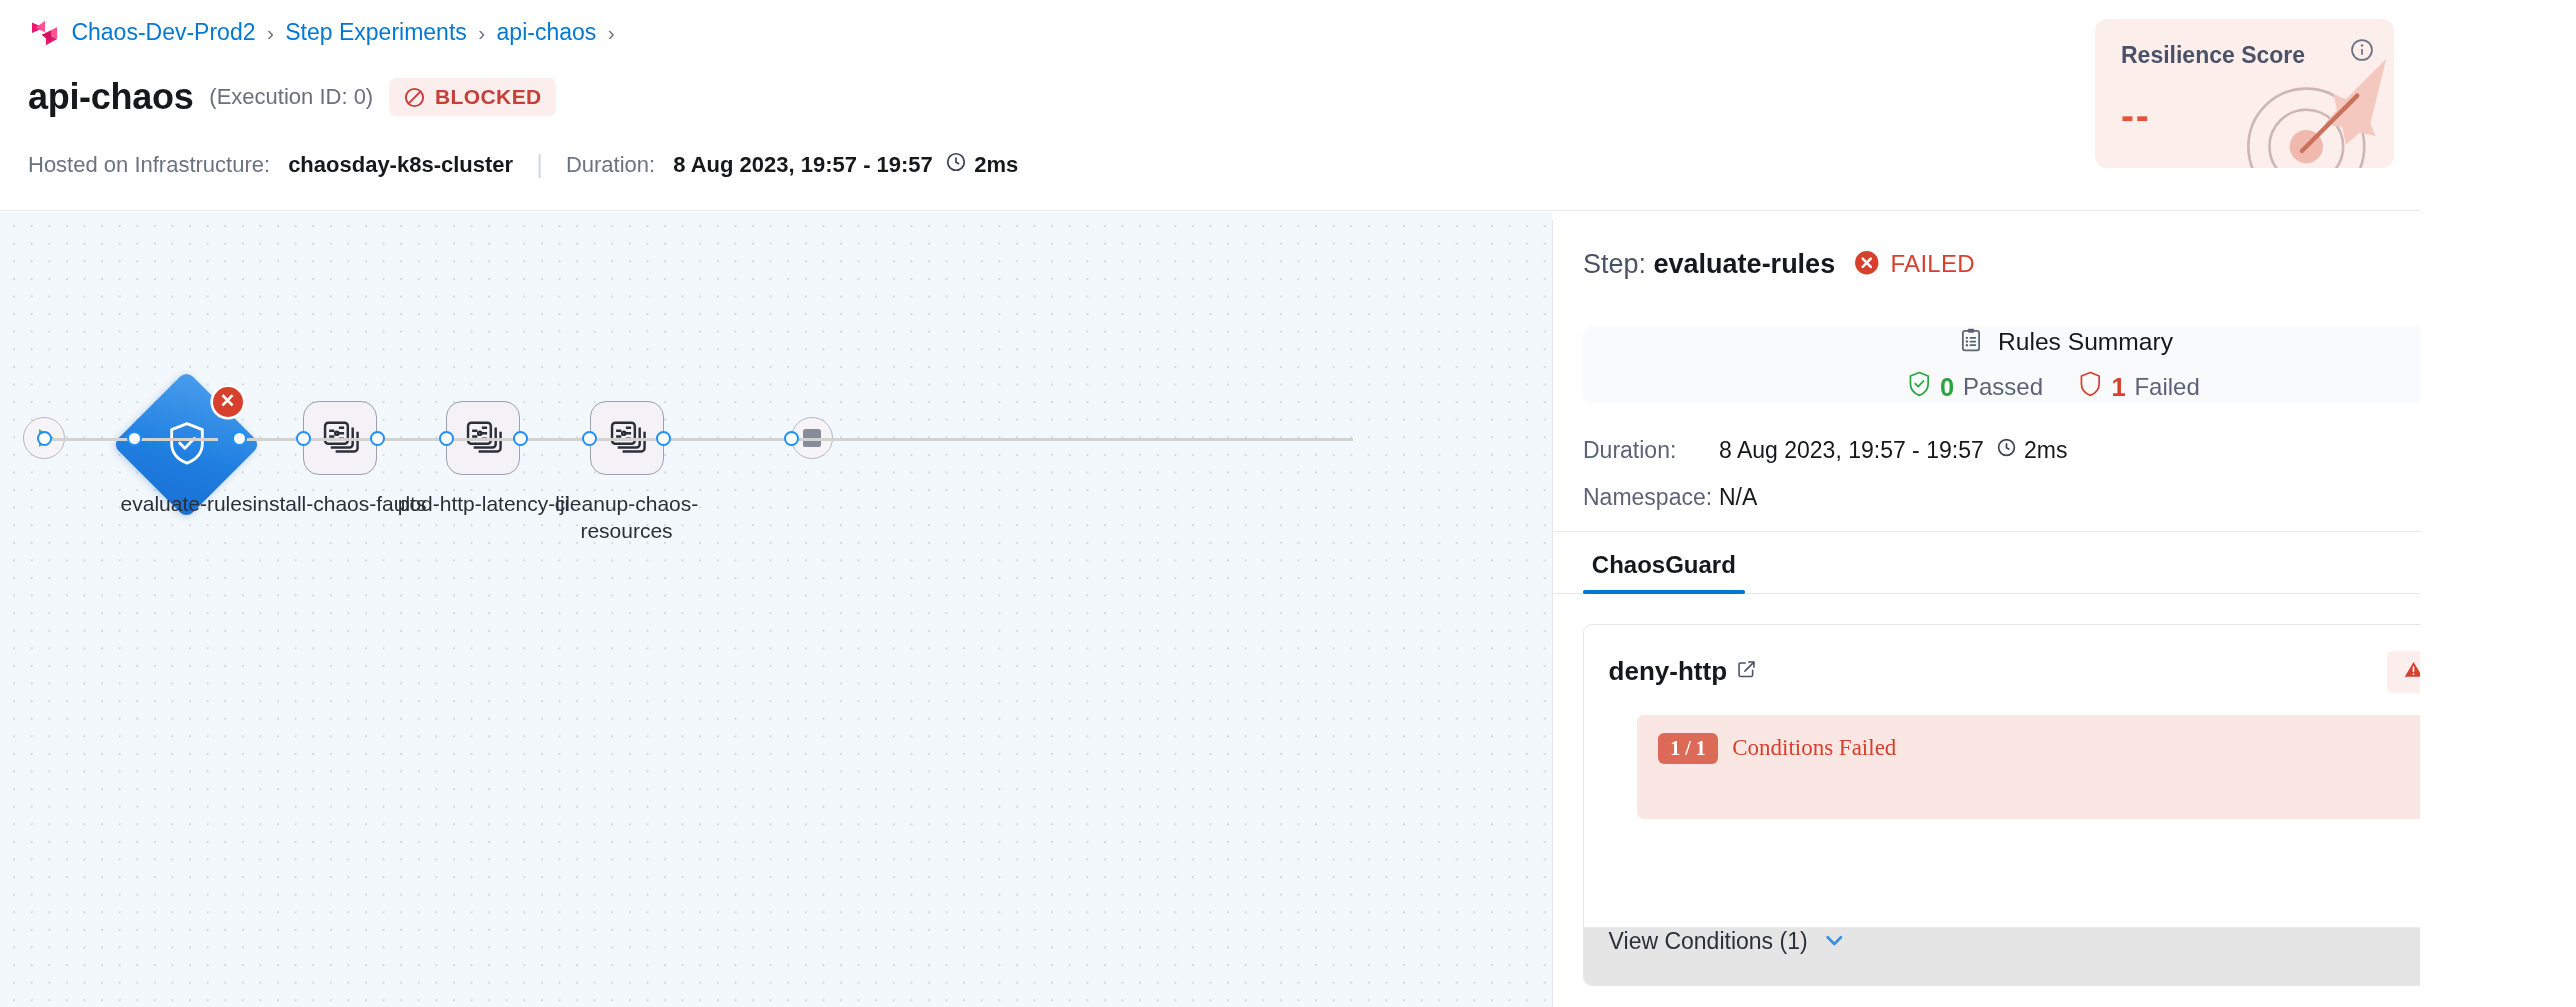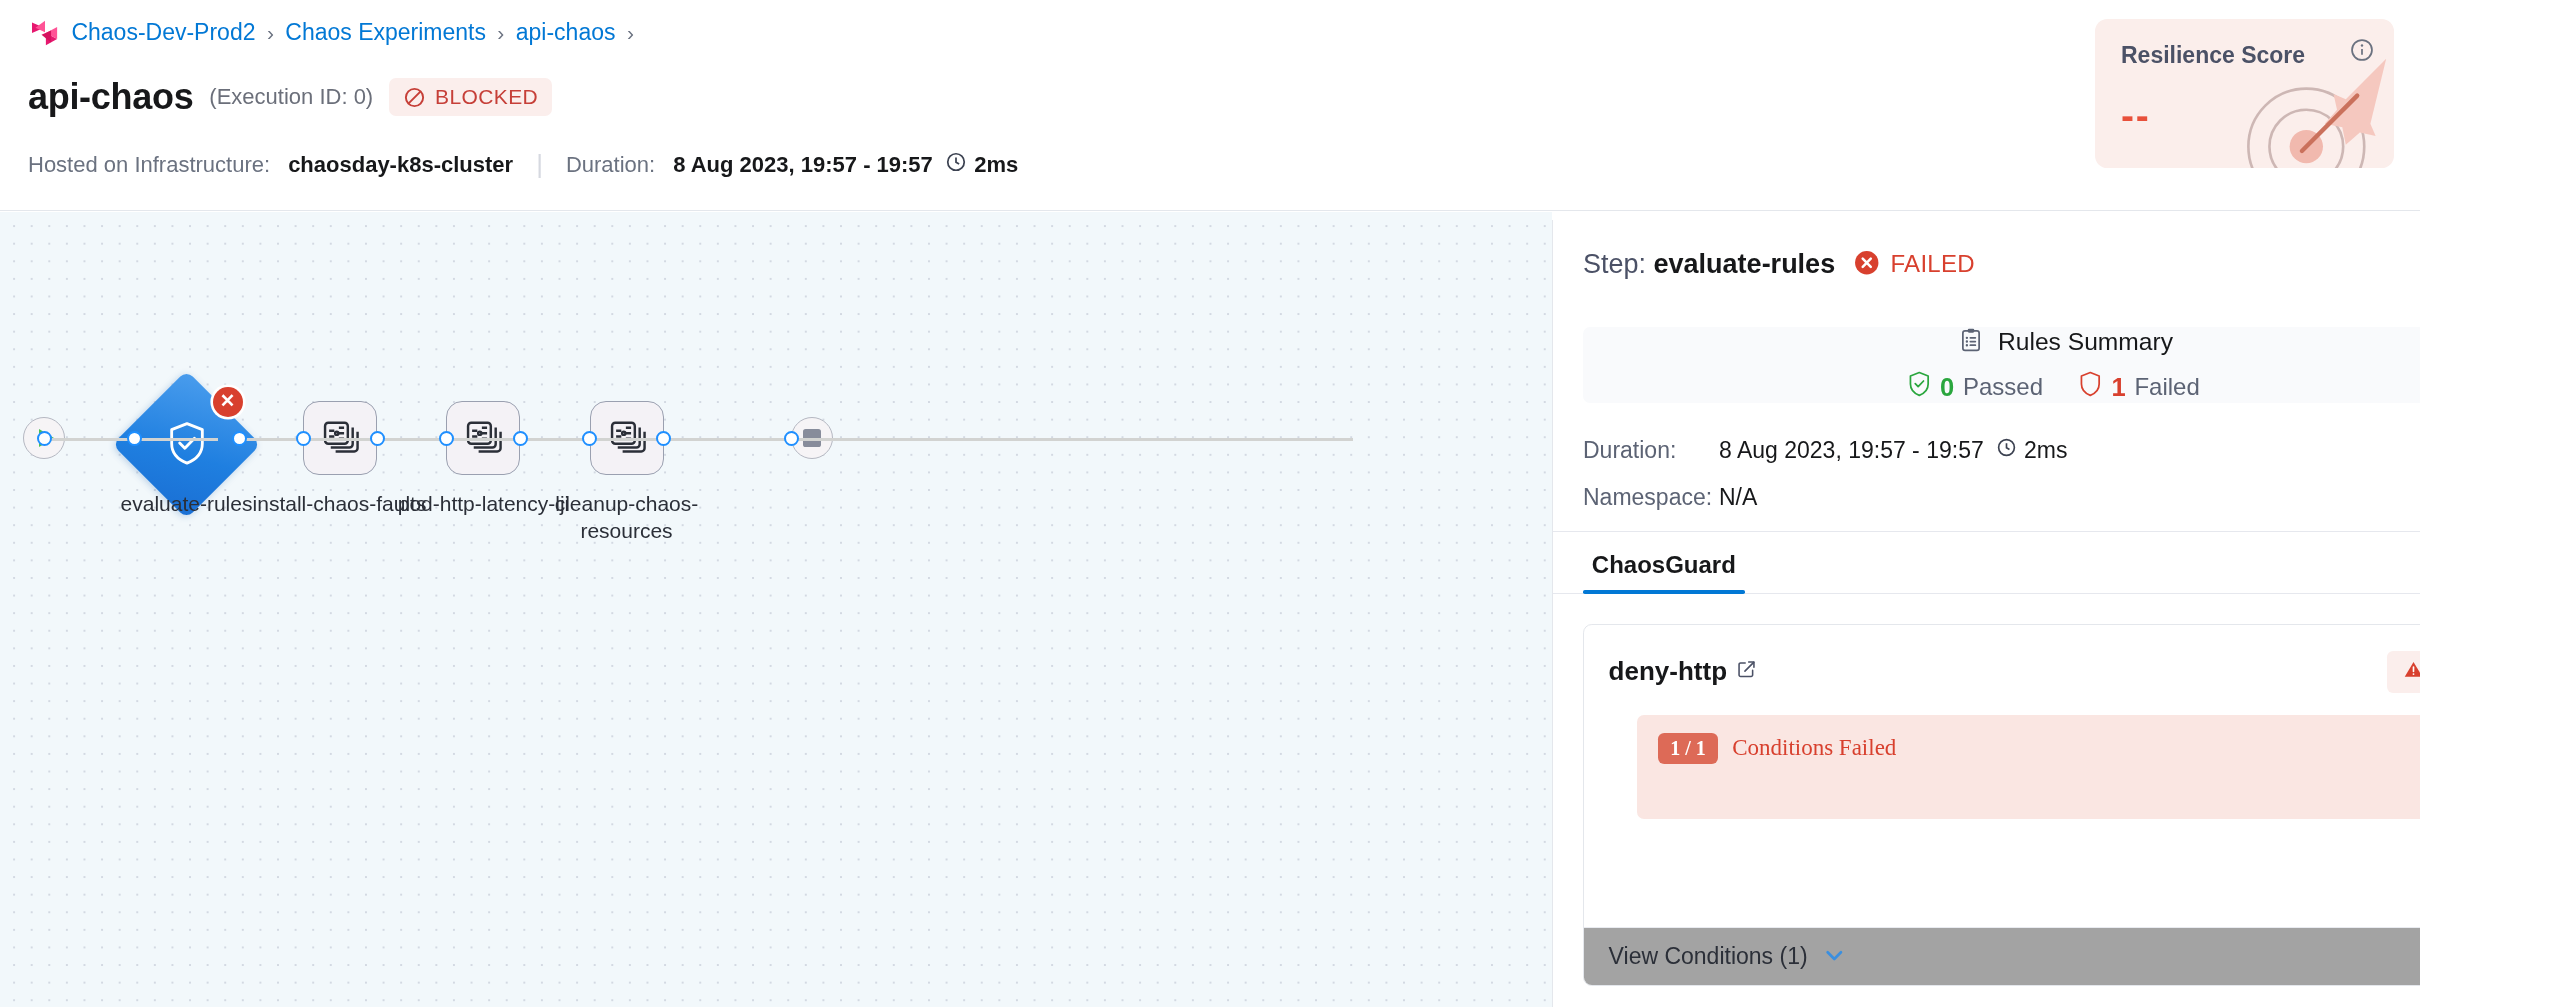--- a/index.html
+++ b/index.html
@@ -28,21 +28,21 @@
 
   .title-row {
     position:absolute; left:28px; top:76px;
     display:flex; align-items:center; gap:16px;
   }
   .page-title { font-size:36px; font-weight:bold; color:#17181a; letter-spacing:-0.3px; }
   .exec-id { font-size:22px; color:#6b6f7a; }
   .badge-blocked {
     display:flex; align-items:center; gap:8.8px;
     background:#fbeeec; color:#c63f38; border-radius:7px;
-    padding:7px 14px; font-size:21px; font-weight:normal; letter-spacing:0.4px;
+    padding:7px 14px; font-size:21px; font-weight:bold; letter-spacing:0.4px;
   }
   .badge-blocked svg { display:block; }
 
   .meta-row {
     position:absolute; left:28px; top:149px;
     display:flex; align-items:center; font-size:22px; color:#4a5161;
   }
   .meta-label { color:#6b7280; }
   .meta-value { color:#17181a; font-weight:bold; margin-left:18px; }
   .meta-divider { color:#d6d9e0; margin:0 23px; font-size:26px; }
@@ -191,22 +191,22 @@
   .cond-top { display:flex; align-items:center; gap:14px;font-family:Liberation Serif, serif; }
   .cond-chip {
     background:#dd6a57; color:#fff; font-size:20px; font-weight:bold;
     border-radius:6.2px; padding:4.4px 12.3px; line-height:1.15;
   }
   .cond-title { color:#d8402e; font-size:23px; }
   .cond-desc { color:#17181a; font-size:23px; margin-top:12.3px; }
 
   .view-cond {
     position:absolute; left:0; bottom:0; width:100%; height:58px;
-    background:#a3a3a3; border-top:0.9px solid #e9ebf0;
-    display:flex; align-items:center; gap:14px; padding-left:24.6px; cursor:pointer;
+    background:#e5e5e5; border-top:0.9px solid #e9ebf0;
+    display:flex; align-items:flex-start; gap:14px; padding-left:24.6px; cursor:pointer;
   }
   .view-cond-t { font-size:23px; color:#2b2f38; }
 </style>
 </head>
 <body>
 
 <div class="app">
 
   <div class="header">
 
@@ -215,21 +215,21 @@
         <svg class="bc-logo" viewBox="0 0 34 30">
           <path d="M2 3 L16 9 L2 15 Z" fill="#e6186f"></path>
           <path d="M17 1 L17 14 L6 9 Z" fill="#ff5396"></path>
           <path d="M18 15 L18 29 L31 22 Z" fill="#e6186f"></path>
           <path d="M31 8 L18 15 L31 22 Z" fill="#ff5396"></path>
           <path d="M13 17 L24 12 L24 26 Z" fill="#d6125f"></path>
         </svg>
       </span>
       <span class="bc-link">Chaos-Dev-Prod2</span>
       <span class="bc-sep">›</span>
-      <span class="bc-link">Chaos Experiments</span>
+      <span class="bc-link">Step Experiments</span>
       <span class="bc-sep">›</span>
       <span class="bc-link">api-chaos</span>
       <span class="bc-sep">›</span>
     </div>
 
     <div class="title-row">
       <div class="page-title">api-chaos</div>
       <div class="exec-id">(Execution ID: 0)</div>
       <div class="badge-blocked">
         <span>

